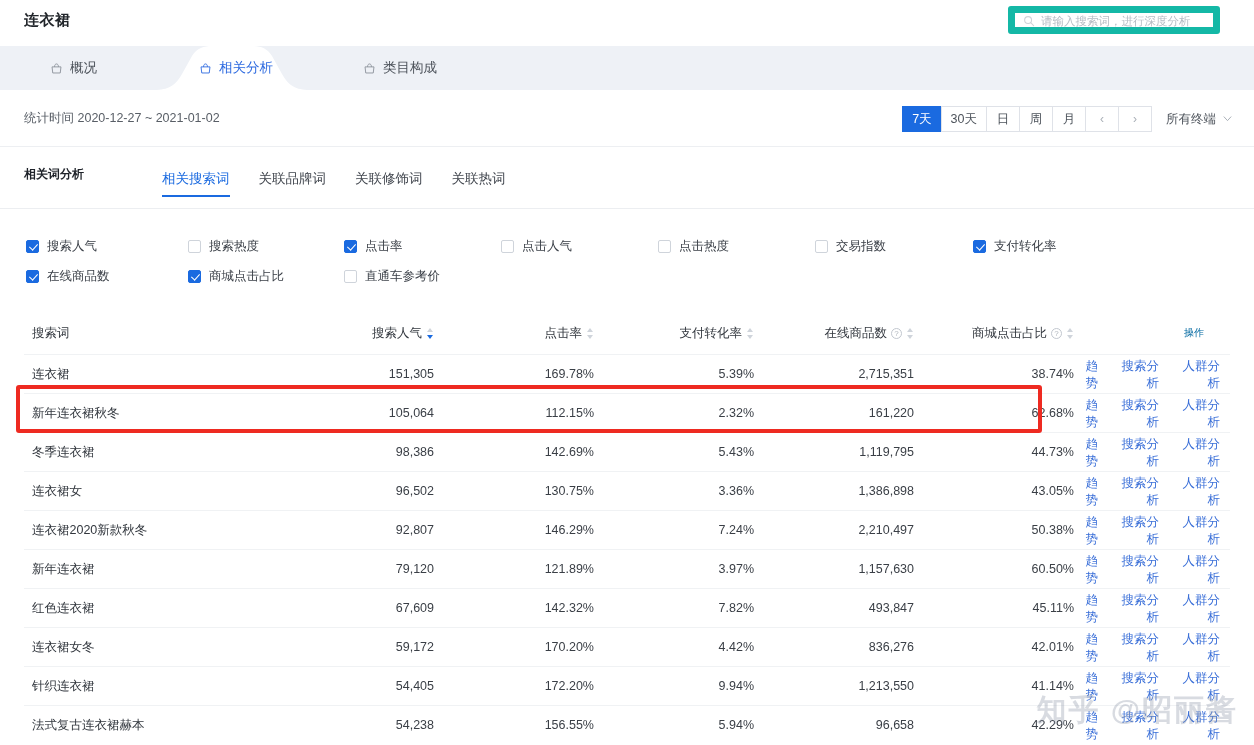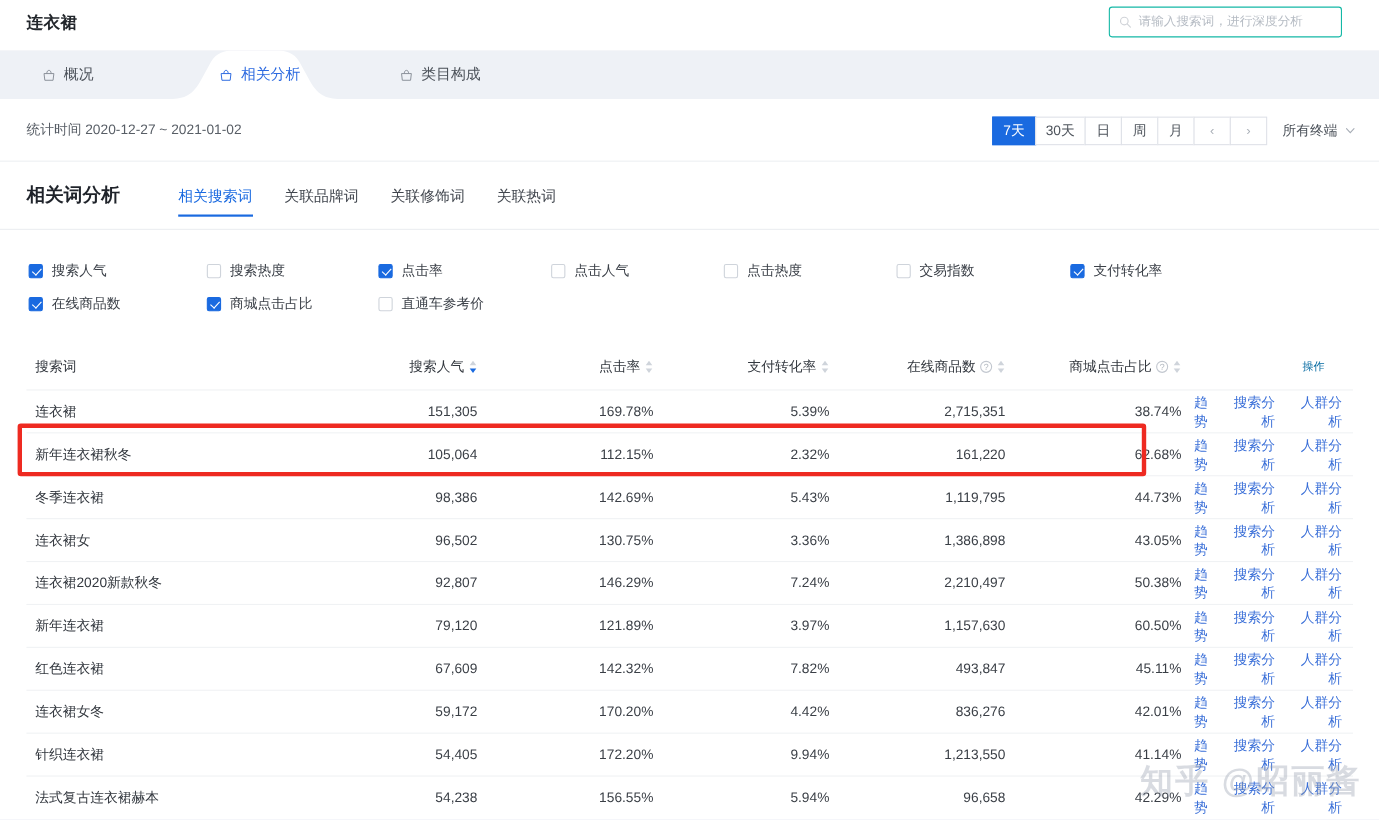--- a/index.html
+++ b/index.html
@@ -17,22 +17,22 @@
     position: absolute; top: 0; left: 0; width: 1254px; height: 46px;
     background: #ffffff;
   }
   .brand-title {
     position: absolute; left: 24px; top: 11px;
     font-size: 15px; font-weight: bold; color: #22262b; letter-spacing: .5px;
   }
   .search-box {
     position: absolute; right: 34px; top: 6px;
     width: 212px; height: 28px;
-    border: 1px solid #14b8a6; border-radius: 3px; background: #fff;
-    display: flex; align-items: center; padding: 0 8px; gap: 6px;
+    border: 7px solid #14b8a6; border-radius: 3px; background: #fff;
+    display: flex; align-items: flex-end; padding: 0 8px; gap: 6px;
   }
   .search-box .mag { width: 12px; height: 12px; flex: 0 0 auto; opacity: .55; }
   .search-input {
     border: none; outline: none; background: transparent;
     font-size: 11.5px; color: #9aa0a8; width: 100%;
     font-family: "Liberation Sans", sans-serif;
   }
   .search-input::placeholder { color: #b6bcc4; }
 
   
@@ -40,21 +40,21 @@
     position: absolute; top: 46px; left: 0; width: 1254px; height: 44px;
     background: #eef1f6;
   }
   .tab {
     position: absolute; top: 0; height: 44px;
     display: flex; align-items: center; gap: 7px;
     font-size: 13.5px; color: #4b5159; cursor: pointer;
     padding: 0 18px;
   }
   .tab .ticon { width: 13px; height: 13px; display: block; }
-  .tab-overview { left: 20px; }
+  .tab-overview { left: 32px; }
   .tab-related  { left: 174px; width: 124px; justify-content: center; color: #2d6ae0; z-index: 3;}
   .tab-category { left: 345px; }
   .tab-shape {
     position: absolute; left: 152px; top: 0; width: 160px; height: 44px; z-index: 2;
   }
   .tab-shape svg { display: block; }
 
   
   .content {
     position: absolute; top: 90px; left: 0; width: 1254px; height: 655px;
@@ -84,21 +84,21 @@
   }
   .terminal .cv { width: 9px; height: 6px; display: block; }
 
   .divider {
     position: absolute; left: 0; top: 56px; width: 1254px; height: 1px; background: #edeff2;
   }
 
   
   .sec-title {
     position: absolute; left: 24px; top: 76px;
-    font-size: 17px; font-weight: bold; color: #1f232a;
+    font-size: 12px; font-weight: bold; color: #1f232a;
   }
   .subtabs { position: absolute; left: 162px; top: 80px; display: flex; gap: 29px; text-align: center; }
   .subtab { font-size: 13.5px; color: #41464e; cursor: pointer; padding-bottom: 9px; position: relative;}
   .subtab.active { color: #1a6ae0; }
   .subtab.active::after {
     content: ""; position: absolute; left: 0; right: 0; bottom: 0;
     height: 2px; background: #1a6ae0;
   }
   .sec-rule {
     position: absolute; left: 0; top: 118px; width: 1254px; height: 1px; background: #eceef1;

